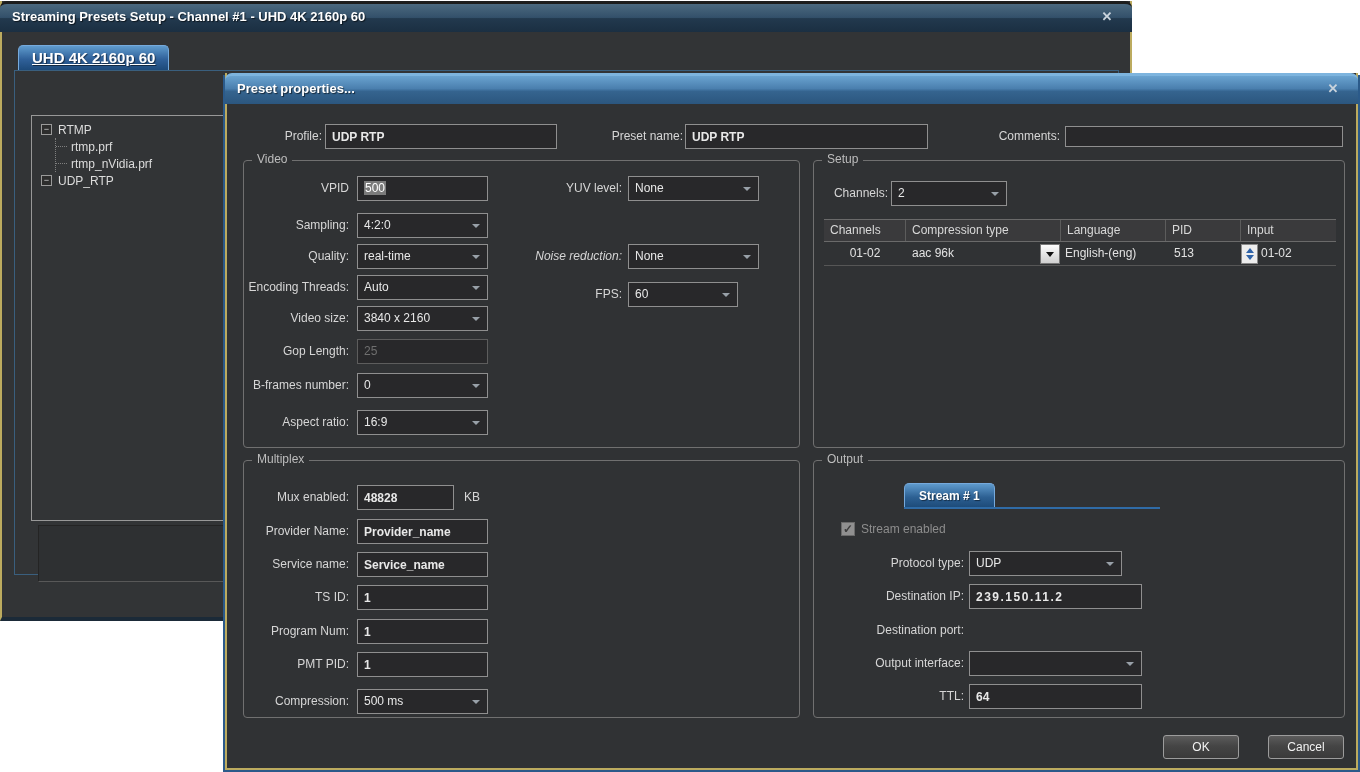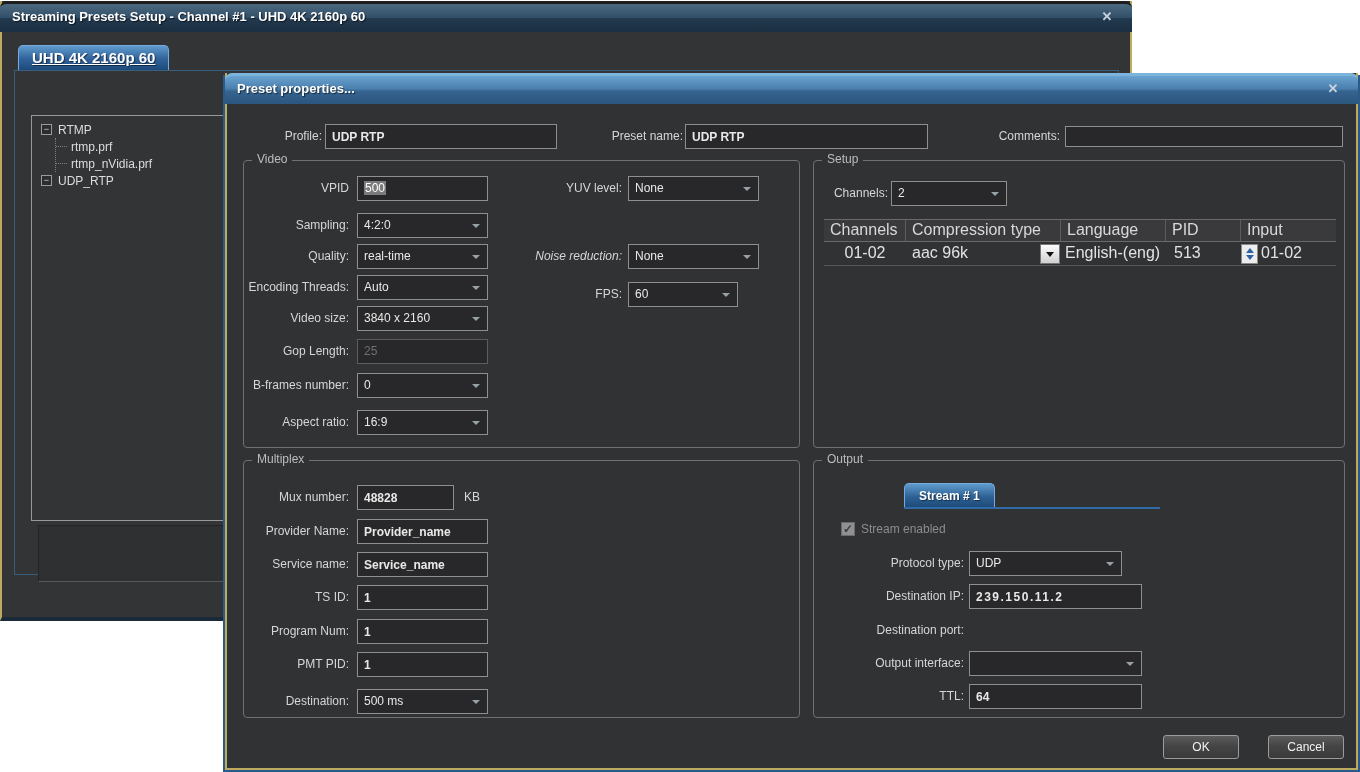--- a/index.html
+++ b/index.html
@@ -51,21 +51,21 @@
        color:#e8e8e8;}
   .carrow{position:absolute;right:7px;top:10px;width:0;height:0;
        border-left:4px solid transparent;border-right:4px solid transparent;border-top:4px solid #98a0a8;}
   .sel{background:#7b7b7b;color:#ffffff;padding:0 1px;}
   .ip{letter-spacing:1.5px;}
 
   .group{border:1px solid #707070;border-radius:4px;}
   .gtitle{position:absolute;top:-9px;left:8px;background:#303234;padding:0 5px;color:#bdbdbd;}
 
   
-  .atable{font-size:16px;}
+  .atable{font-size:12px;}
   .thr{display:flex;height:21px;background:#3a3a3c;border-top:1px solid #6a6a6a;border-bottom:1px solid #6a6a6a;}
   .th{line-height:20px;padding-left:6px;border-right:1px solid #5c5c5c;color:#d8d8d8;box-sizing:border-box;}
   .th:last-child{border-right:none;}
   .tdr{display:flex;height:23px;border-bottom:1px solid #565656;position:relative;}
   .td{line-height:22px;box-sizing:border-box;position:relative;color:#e2e2e2;}
   .ddbtn{position:absolute;right:1px;top:2px;width:18px;height:18px;background:linear-gradient(#fdfdfd,#cfcfcf);
        border:1px solid #777;display:flex;align-items:center;justify-content:center;}
   .ddbtn i{width:0;height:0;border-left:4px solid transparent;border-right:4px solid transparent;border-top:5px solid #111;}
   .spin{position:absolute;left:0px;top:2px;width:15px;height:18px;background:#ededed;border:1px solid #8a8a8a;
        display:flex;flex-direction:column;align-items:center;justify-content:space-evenly;}
@@ -210,40 +210,40 @@
               </span>
             <span>01-02</span>
           </div>
         </div>
       </div>
     </div>
 
     <div class="abs group" style="left:16px;top:356px;width:557px;height:258px;">
       <span class="gtitle">Multiplex</span>
 
-      <div class="abs lbl" style="left:0;top:24px;width:105px;">Mux number:</div>
+      <div class="abs lbl" style="left:0;top:24px;width:105px;">Mux enabled:</div>
       <input class="inp" style="left: 113px; top: 24px; width: 97px;" value="48828">
       <div class="abs lbl" style="left:220px;top:24px;width:40px;text-align:left;">KB</div>
 
       <div class="abs lbl" style="left:0;top:58px;width:105px;">Provider Name:</div>
       <input class="inp" style="left: 113px; top: 58px; width: 131px;" value="Provider_name">
 
       <div class="abs lbl" style="left:0;top:91px;width:105px;">Service name:</div>
       <input class="inp" style="left: 113px; top: 91px; width: 131px;" value="Service_name">
 
       <div class="abs lbl" style="left:0;top:124px;width:105px;">TS ID:</div>
       <input class="inp" style="left: 113px; top: 124px; width: 131px;" value="1">
 
       <div class="abs lbl" style="left:0;top:158px;width:105px;">Program Num:</div>
       <input class="inp" style="left: 113px; top: 158px; width: 131px;" value="1">
 
       <div class="abs lbl" style="left:0;top:191px;width:105px;">PMT PID:</div>
       <input class="inp" style="left: 113px; top: 191px; width: 131px;" value="1">
 
-      <div class="abs lbl" style="left:0;top:228px;width:105px;">Destination:</div>
+      <div class="abs lbl" style="left:0;top:228px;width:105px;">Compression:</div>
       <div class="abs combo" style="left:113px;top:228px;width:131px;"><span>500 ms</span><i class="carrow"></i></div>
     </div>
 
     <div class="abs group" style="left:586px;top:356px;width:532px;height:258px;">
       <span class="gtitle">Output</span>
 
       <div class="abs streamtab" style="left:90px;top:22px;">
         <span>Stream # 1</span>
       </div>
       <div class="abs tabline" style="left:90px;top:46px;width:256px;"></div>

